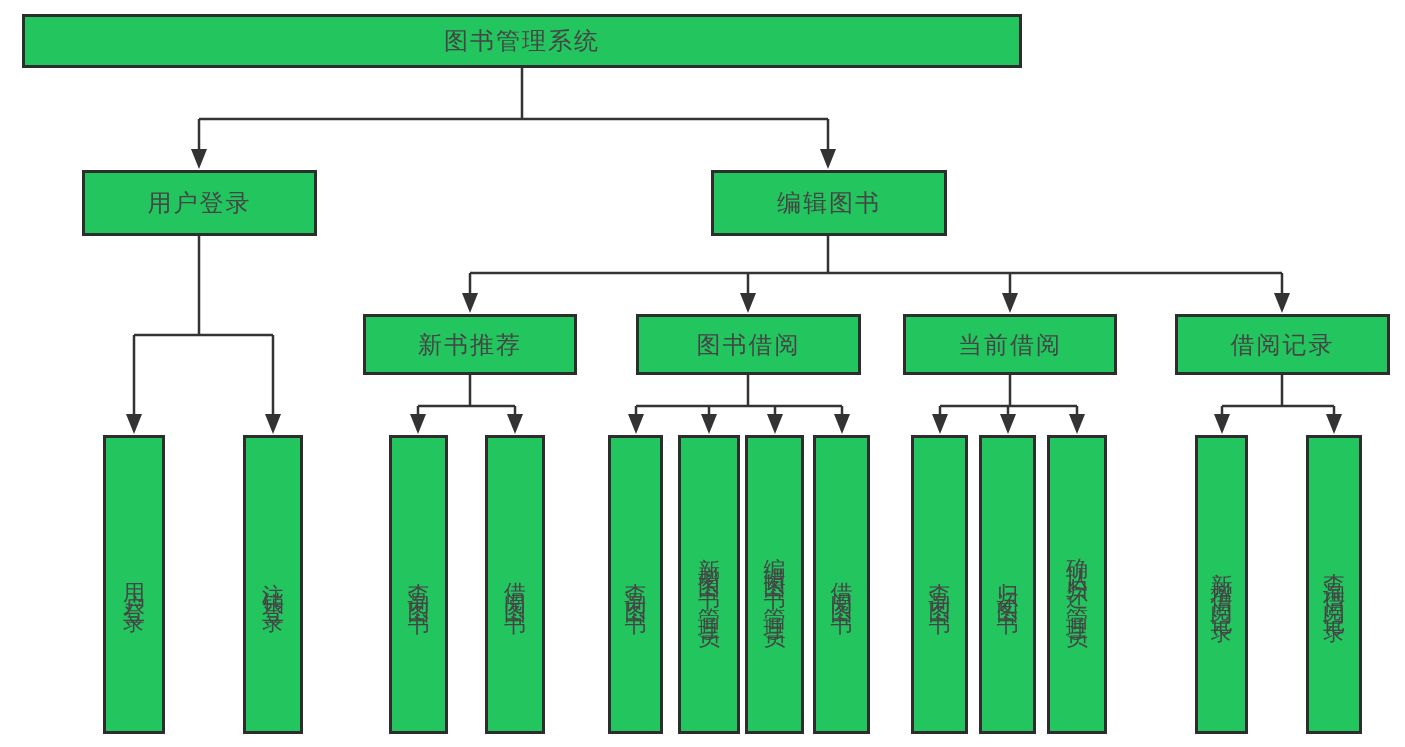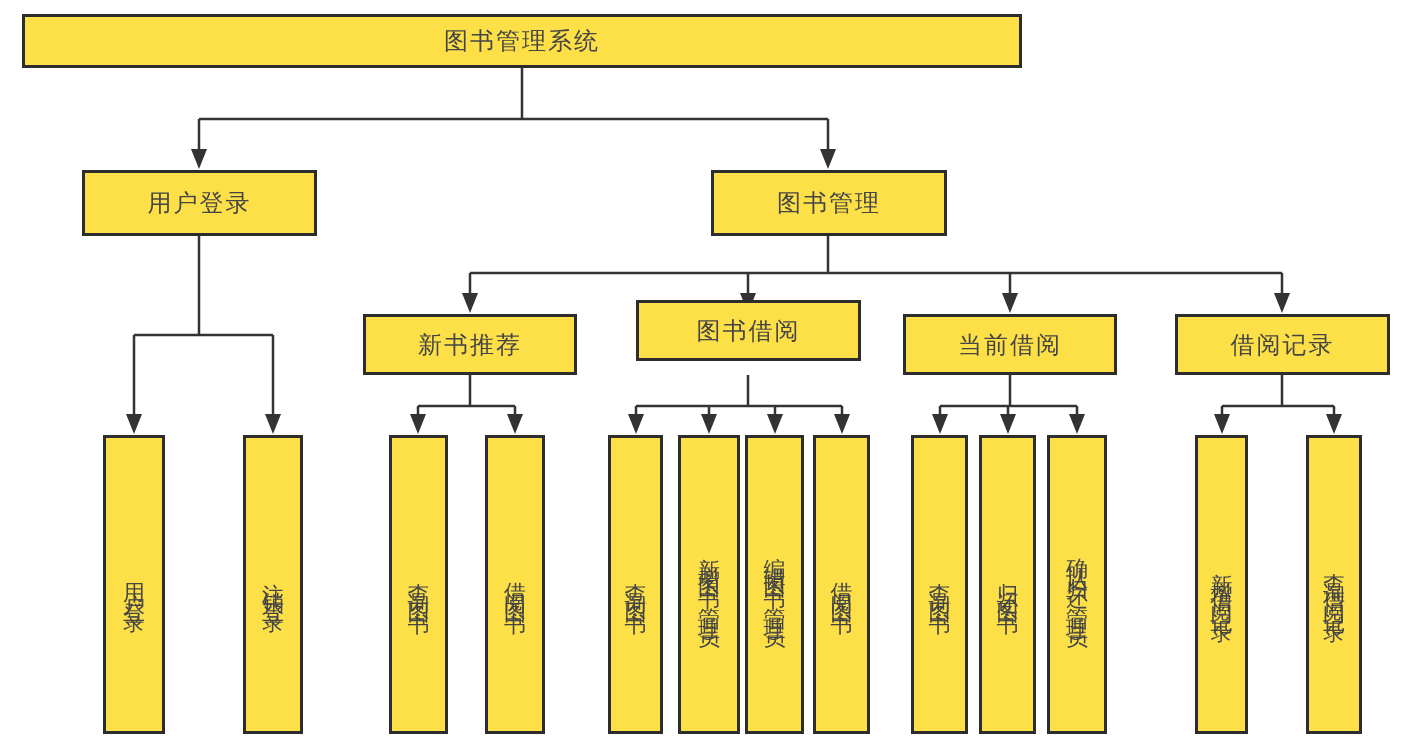--- a/index.html
+++ b/index.html
@@ -8,21 +8,21 @@
     width:1405px;height:747px;
     background:#ffffff;
     font-family:"Liberation Sans","DejaVu Sans",sans-serif;
     overflow:hidden;
   }
   .connectors{position:absolute;left:0;top:0;}
   .node{
     position:absolute;
     box-sizing:border-box;
     border:3px solid #2d2d2d;
-    background:#fde047;
+    background:#22c55e;
     display:flex;align-items:center;justify-content:center;
     color:#454545;
     font-size:24px;
     letter-spacing:2px;
     white-space:nowrap;
   }
   .leaf{
     font-size:22px;
   }
   .leaf .vtext{
@@ -79,27 +79,27 @@
   </svg>
 
   <div class="node" style="left:22px;top:14px;width:1000px;height:54px;">
     <span>图书管理系统</span>
   </div>
 
   <div class="node" style="left:82px;top:170px;width:235px;height:66px;">
     <span>用户登录</span>
   </div>
   <div class="node" style="left:711px;top:170px;width:236px;height:66px;">
-    <span>图书管理</span>
+    <span>编辑图书</span>
   </div>
 
   <div class="node" style="left:363px;top:314px;width:214px;height:61px;text-align:center;">
     <span>新书推荐</span>
   </div>
-  <div class="node" style="left:636px;top:300px;width:225px;height:61px;justify-content:center;">
+  <div class="node" style="left:636px;top:314px;width:225px;height:61px;justify-content:center;">
     <span>图书借阅</span>
   </div>
   <div class="node" style="left:903px;top:314px;width:214px;height:61px;">
     <span>当前借阅</span>
   </div>
   <div class="node" style="left:1175px;top:314px;width:215px;height:61px;">
     <span>借阅记录</span>
   </div>
 
   <div class="node leaf" style="left:103px;top:435px;width:62px;height:299px;">

